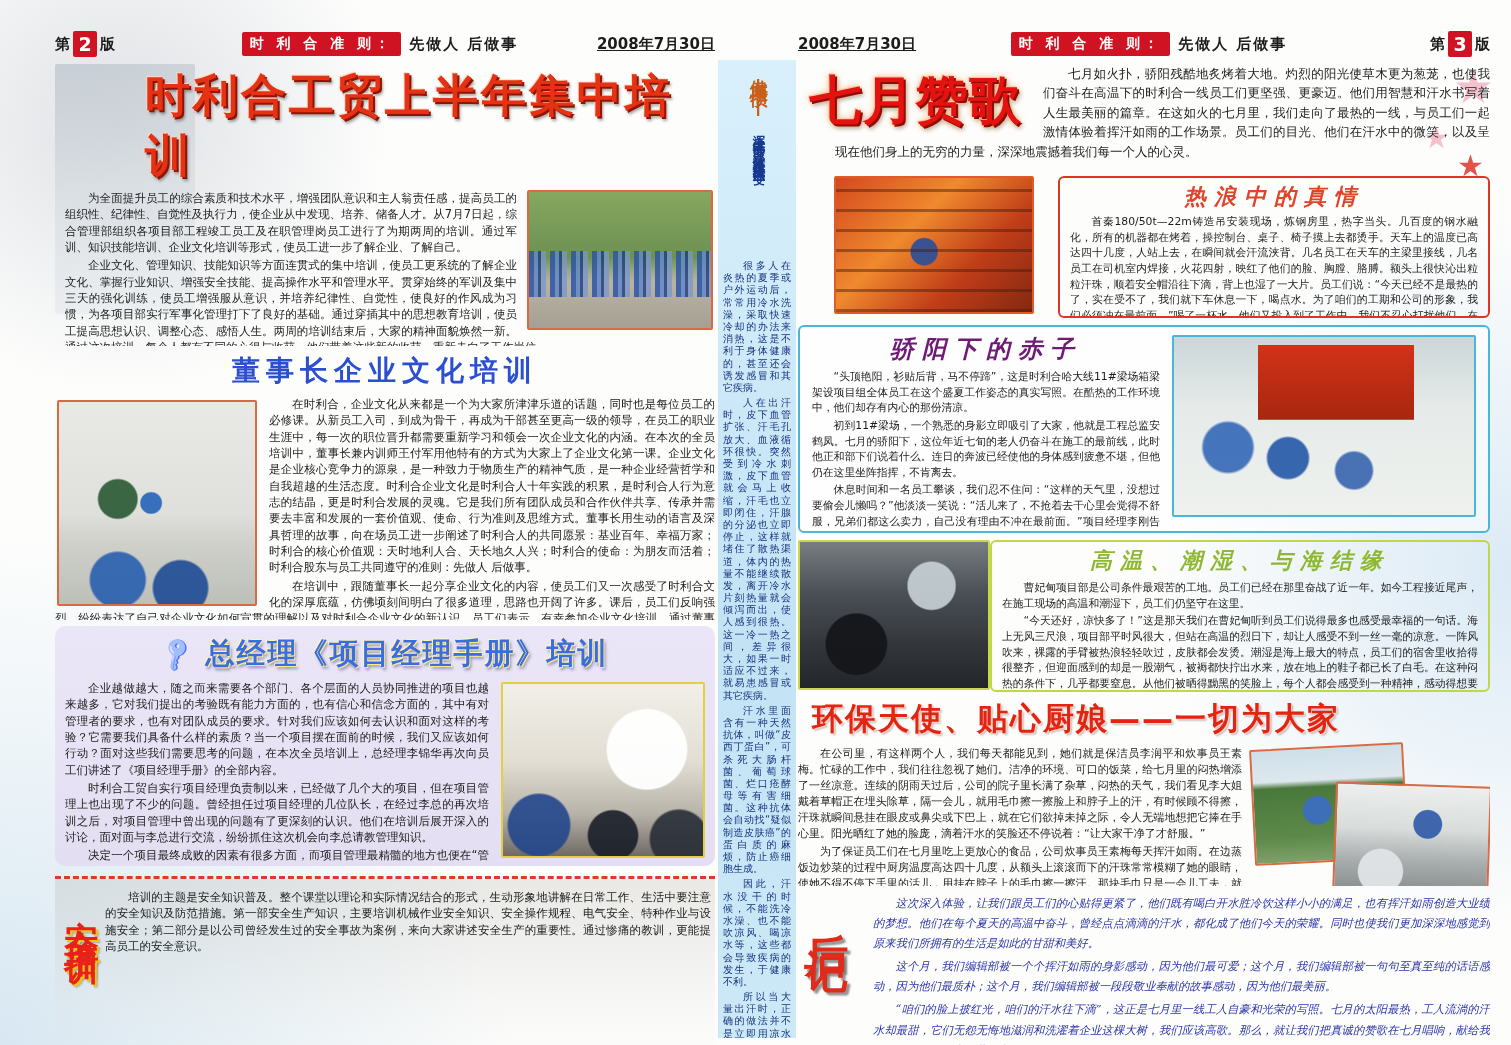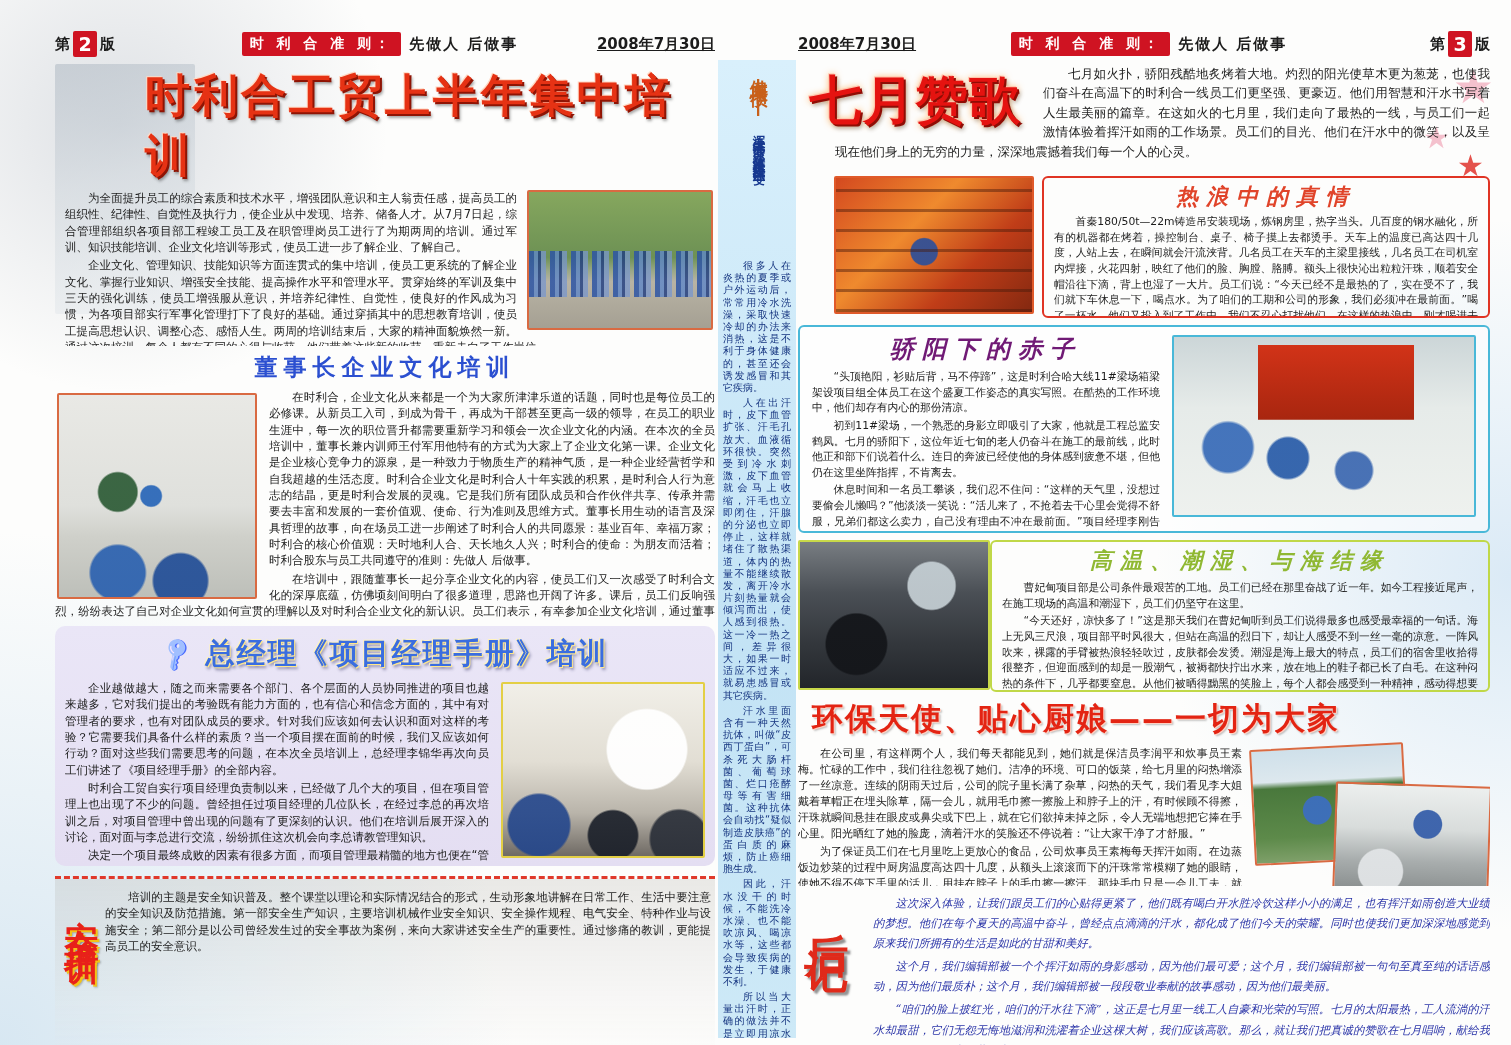--- a/index.html
+++ b/index.html
@@ -36,21 +36,21 @@
   .body-txt{font-size:11.5px;line-height:1.42;text-align:justify;}
   .body-txt p{margin:0 0 2px 0;text-indent:2em;}
   .photo{border:2px solid #d96a42;border-radius:2px;}
   .ph-group{float:right;width:182px;height:136px;margin:0 0 4px 10px;
     background:
       repeating-linear-gradient(90deg,rgba(45,85,165,.85) 0 5px,rgba(95,135,200,.8) 5px 9px,rgba(30,60,130,.8) 9px 12px,rgba(120,150,205,.75) 12px 17px,transparent 17px 21px),
       linear-gradient(180deg,#86a75e 0%,#6d9154 48%,#9aa887 58%,#b8b3a4 66%,#a5a093 100%);
     background-size:100% 34%,100% 100%;background-position:0 66%,0 0;background-repeat:no-repeat;}
   .sect1{position:relative;height:268px;margin-top:6px;overflow:hidden;}
   .sect-title-blue{font-family:"DejaVu Serif","Liberation Serif",serif;font-weight:bold;text-align:center;
-    font-size:23px;color:#2b4fd0;letter-spacing:6px;margin:0 0 6px 0;}
+    font-size:28px;color:#2b4fd0;letter-spacing:6px;margin:0 0 6px 0;}
   .ph-class1{float:left;width:196px;height:202px;margin:4px 12px 2px 2px;
     background:
       radial-gradient(circle at 30% 48%,rgba(30,80,40,.85) 0 11%,transparent 12%),
       radial-gradient(circle at 47% 50%,rgba(45,105,185,.95) 0 7%,transparent 8%),
       radial-gradient(circle at 30% 88%,rgba(40,95,175,.9) 0 12%,transparent 13%),
       radial-gradient(circle at 62% 92%,rgba(30,75,150,.9) 0 12%,transparent 13%),
       linear-gradient(180deg,#e9e9e5 0%,#dfe0dc 55%,#cfd0ca 70%,#bdbfb9 100%);}
   .sect2{position:relative;height:240px;margin-top:6px;background:linear-gradient(180deg,#eae6f7,#e4def2);
     border-radius:10px;padding:8px 10px;box-sizing:border-box;overflow:hidden;}
   .sect2-title{display:flex;align-items:center;justify-content:center;gap:14px;margin-bottom:6px;}
@@ -81,21 +81,21 @@
   .health-body{font-size:10px;line-height:1.22;color:#14337f;text-align:justify;}
   .health-body p{margin:0 0 3px 0;text-indent:2em;}
   .hero{position:relative;height:108px;margin-top:6px;overflow:hidden;}
   .hero-title{float:left;width:235px;text-align:center;font-size:52px;font-weight:bold;letter-spacing:1px;
     color:#e51310;margin:2px 10px 0 0;
     text-shadow:2px 2px 0 #8f0d05,-1px -1px 0 #ffc4ad,0 0 7px rgba(255,150,40,.75),3px 4px 4px rgba(0,0,0,.3);}
   .hero .body-txt{font-size:12.5px;line-height:1.55;margin-left:37px;}
   .sec-box{position:relative;border-radius:6px;box-sizing:border-box;overflow:hidden;}
   .script-title{font-family:"DejaVu Serif","Liberation Serif",serif;font-style:italic;font-weight:bold;
     text-align:center;font-size:24px;letter-spacing:8px;margin:0 0 4px 0;}
-  .sec1-wrap{display:flex;gap:8px;height:142px;margin-top:4px;padding-left:36px;}
+  .sec1-wrap{display:flex;gap:24px;height:142px;margin-top:4px;padding-left:36px;}
   .ph-steel{flex:0 0 196px;height:134px;border-color:#e05a2a;
     background:
       repeating-linear-gradient(0deg,rgba(70,25,10,.45) 0 3px,transparent 3px 20px),
       radial-gradient(circle at 45% 55%,rgba(50,80,150,.95) 0 10%,transparent 11%),
       linear-gradient(135deg,#d4491f 0%,#ef8a2e 38%,#c03d18 68%,#832810 100%);}
   .sec1-box{flex:1;border:2px solid #e03424;padding:4px 10px;overflow:hidden;}
   .sec1-box .script-title{color:#e0442a;font-size:22px;margin-bottom:2px;}
   .sec1-box .body-txt{font-size:10.8px;line-height:1.45;}
   .sec2-box{border:2px solid #49b8d8;margin-top:7px;height:208px;padding:6px 12px;background:rgba(255,255,255,.55);}
   .sec2-box .script-title{color:#701a75;}

